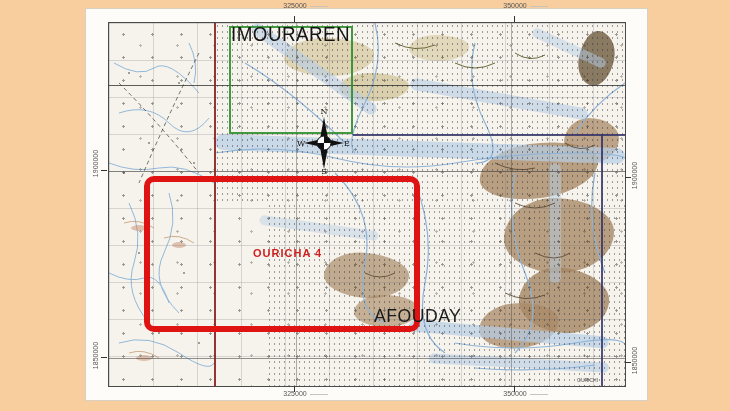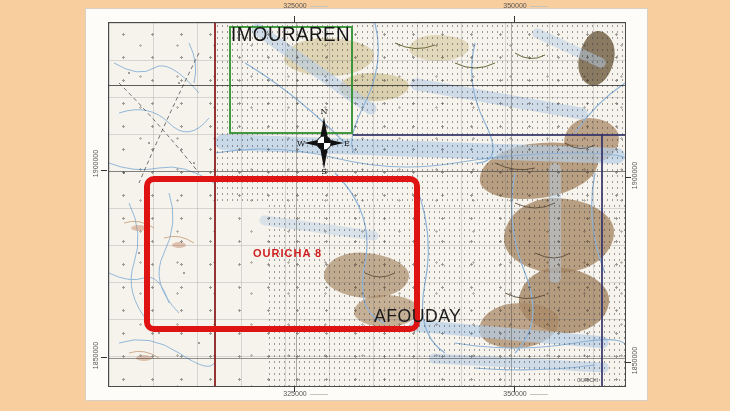--- a/index.html
+++ b/index.html
@@ -164,21 +164,21 @@
         <polygon points="30,66 34,44 30,40 26,44"></polygon>
         <polygon points="10,40 28,36 30,40 28,44"></polygon>
         <polygon points="50,40 32,36 30,40 32,44"></polygon>
       </g>
       <circle cx="30" cy="40" r="7" fill="#fff" stroke="#111" stroke-width="1"></circle>
       <path d="M30,40 L30,33 A7,7 0 0 1 37,40 Z" fill="#111"></path>
       <path d="M30,40 L30,47 A7,7 0 0 1 23,40 Z" fill="#111"></path>
     </svg>
 
     <div class="lbl lbl-imouraren">IMOURAREN</div>
-    <div class="lbl lbl-ouricha">OURICHA 8</div>
+    <div class="lbl lbl-ouricha">OURICHA 4</div>
     <div class="lbl lbl-afouday">AFOUDAY</div>
     <div class="lbl lbl-corner">OURICHI</div>
   </div>
 
   <div class="coord" style="left:275px;top:2px;">325000</div>
   <div class="coord" style="left:495px;top:2px;">350000</div>
   <div class="coord" style="left:275px;top:390px;">325000</div>
   <div class="coord" style="left:495px;top:390px;">350000</div>
   <div class="coord-v" style="left:78px;top:160px;">1900000</div>
   <div class="coord-v" style="left:78px;top:352px;">1850000</div>

